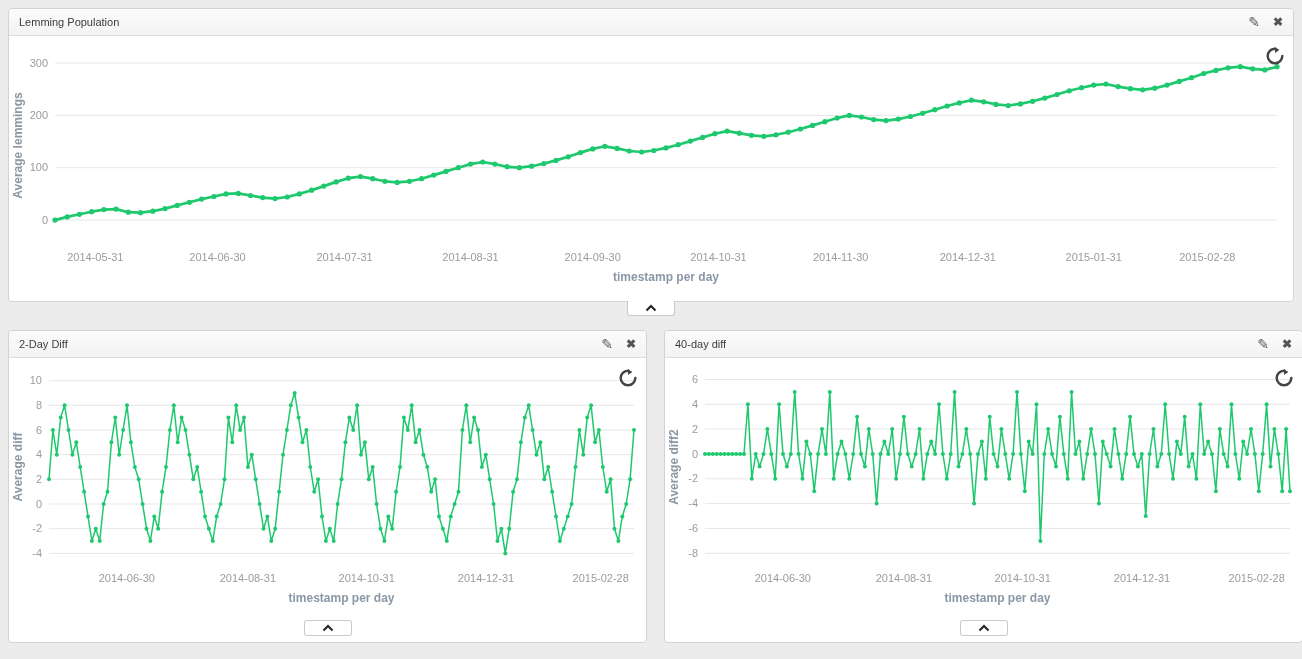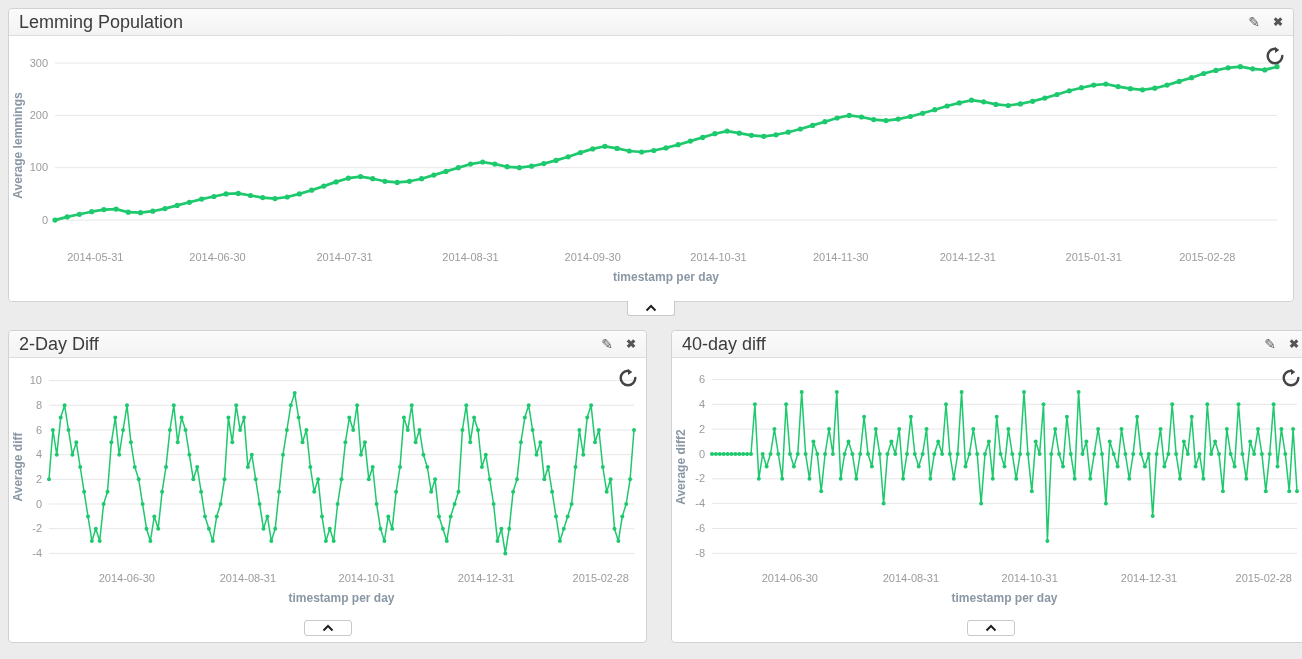--- a/index.html
+++ b/index.html
@@ -21,21 +21,21 @@
   .panel-header {
     display: flex;
     align-items: center;
     justify-content: space-between;
     padding: 5px 10px;
     background: linear-gradient(#fbfbfb, #f3f3f3);
     border-bottom: 1px solid #ddd;
     border-radius: 4px 4px 0 0;
     height: 27px;
   }
-  .panel-title { font-size: 18px; color: #3c3c3c; }
+  .panel-title { font-size: 11px; color: #3c3c3c; }
   .panel-actions { display: flex; align-items: center; gap: 13px; }
   .icon-btn { color: #555; cursor: pointer; line-height: 1; }
   .icon-edit { font-size: 14px; }
   .icon-close { font-size: 12px; font-weight: bold; }
   .chart-wrap { position: relative; background: #fff; border-radius: 0 0 4px 4px; }
   svg { font-family: "Liberation Sans", sans-serif; display: block; }
   .reset-zoom {
     position: absolute; top: 11px; right: 9px;
     width: 18px; height: 18px; cursor: pointer;
   }
@@ -54,21 +54,21 @@
     border-radius: 0 0 3px 3px;
     display: flex; align-items: center; justify-content: center;
     cursor: pointer;
   }
   .panel-footer {
     height: 24px;
     display: flex; justify-content: center; align-items: flex-start;
     padding-top: 2px;
   }
   .panel-footer .collapse-tab { border-radius: 3px; border-top: 1px solid #c9c9c9; }
-  .bottom-row { display: flex; gap: 24px; margin-top: 0; }
+  .bottom-row { display: flex; gap: 17px; margin-top: 0; }
   .bottom-row .panel { flex: 1; }
 </style>
 </head>
 <body>
 
 <div class="dashboard">
 
   <section class="panel">
     <header class="panel-header">
       <span class="panel-title">Lemming Population</span>

